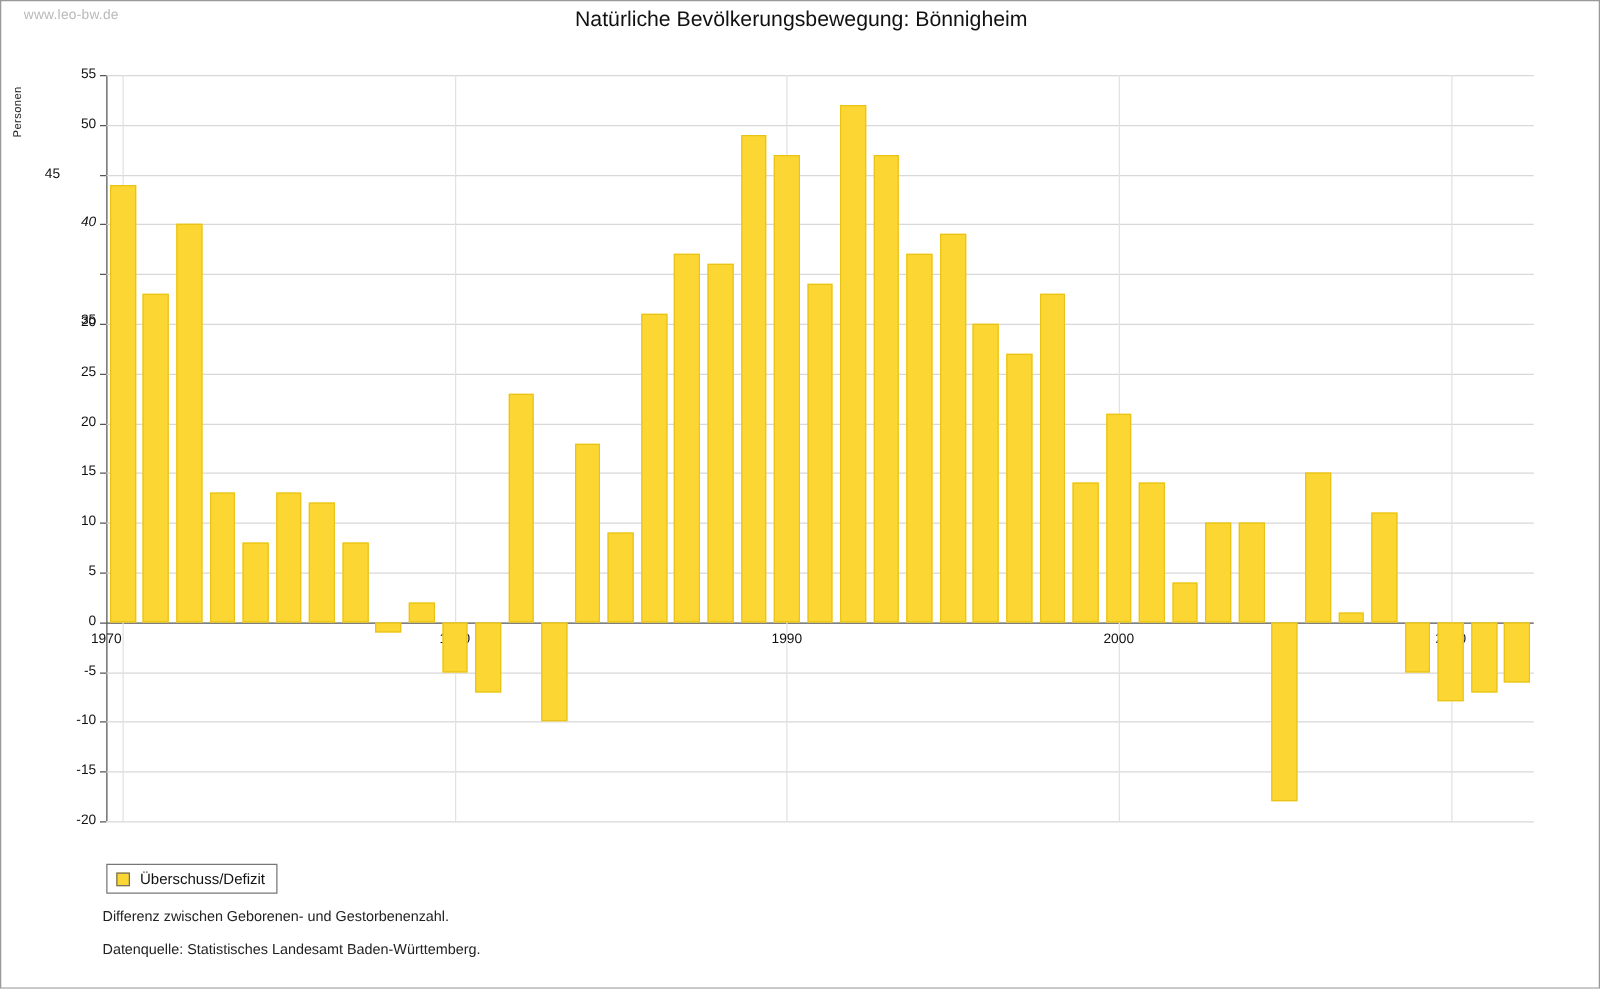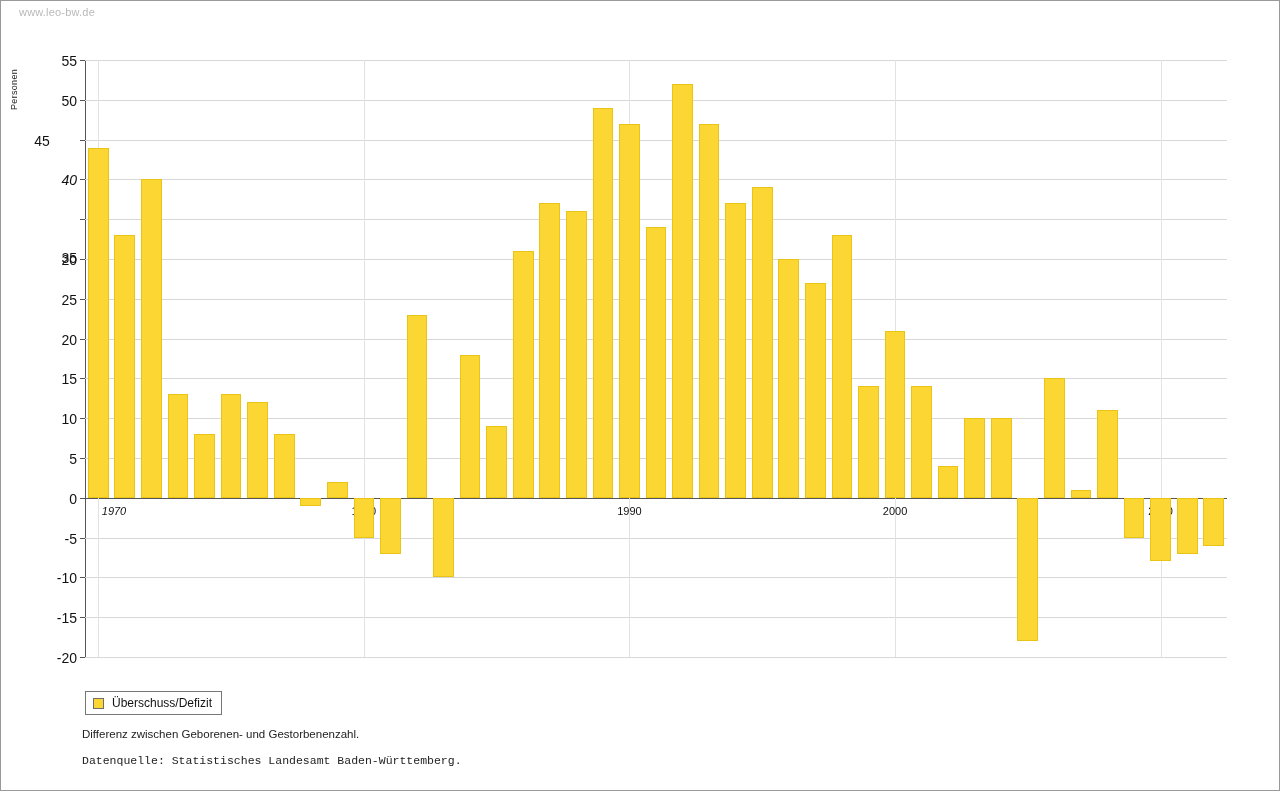--- a/index.html
+++ b/index.html
@@ -80,21 +80,21 @@
     top: 0;
     bottom: 0;
     width: 1px;
     background: #e2e2e2;
   }
   .ytick-label {
     position: absolute;
     right: 1150px;
     width: 70px;
     text-align: right;
-    font-size: 14px;
+    font-size: 11px;
     color: #111111;
     transform: translateY(-7px);
   }
   .ytick-mark {
     position: absolute;
     left: -5px;
     width: 5px;
     height: 1px;
     background: #555555;
   }
@@ -133,29 +133,30 @@
     font-size: 12px;
     color: #111111;
   }
   .note {
     position: absolute;
     left: 81px;
     font-size: 11.5px;
     color: #222222;
   }
   .note-1 { top: 727px; }
-  .note-2 { top: 753px; font-family: Liberation Mono, monospace; }
+  .note-2 { top: 753px; }
 </style>
 </head>
 <body>
 
 <div class="page">
 
   <div class="watermark">www.leo-bw.de</div>
 
+  <div class="chart-title">Natürliche Bevölkerungsbewegung: Bönnigheim</div>
 
   <div class="ylabel">Personen</div>
 
   <div class="plot" id="plot">
     <div class="plot-frame"></div>
   <div class="gridline" style="top: 0px;"></div>
       <div class="ytick-mark" style="top: 0px;"></div>
       <div class="ytick-label" style="top: 0px;">55</div>
       <div class="gridline" style="top: 39.8px;"></div>
       <div class="ytick-mark" style="top: 39.8px;"></div>
@@ -196,21 +197,21 @@
       <div class="gridline" style="top: 517.4px;"></div>
       <div class="ytick-mark" style="top: 517.4px;"></div>
       <div class="ytick-label" style="top: 517.4px;">-10</div>
       <div class="gridline" style="top: 557.2px;"></div>
       <div class="ytick-mark" style="top: 557.2px;"></div>
       <div class="ytick-label" style="top: 557.2px;">-15</div>
       <div class="gridline" style="top: 597px;"></div>
       <div class="ytick-mark" style="top: 597px;"></div>
       <div class="ytick-label" style="top: 597px;">-20</div>
       <div class="vgrid" style="left: 13.2791px;"></div>
-      <div class="xtick-label" style="left: 29px; top: 444.8px; font-style: italic;">1970</div>
+      <div class="xtick-label" style="left: 0; top: 444.8px;">1970</div>
       <div class="vgrid" style="left: 278.86px;"></div>
       <div class="xtick-label" style="left: 278.86px; top: 444.8px;">1980</div>
       <div class="vgrid" style="left: 544.442px;"></div>
       <div class="xtick-label" style="left: 544.442px; top: 444.8px;">1990</div>
       <div class="vgrid" style="left: 810.023px;"></div>
       <div class="xtick-label" style="left: 810.023px; top: 444.8px;">2000</div>
       <div class="vgrid" style="left: 1075.6px;"></div>
       <div class="xtick-label" style="left: 1075.6px; top: 444.8px;">2010</div>
       <div class="bar" title="1970: 44" style="left: 2.9214px; top: 87.56px; width: 20.7153px; height: 350.24px; background: rgb(252, 215, 51);"></div>
       <div class="bar" title="1971: 33" style="left: 29.4795px; top: 175.12px; width: 20.7153px; height: 262.68px; background: rgb(252, 215, 51);"></div>

